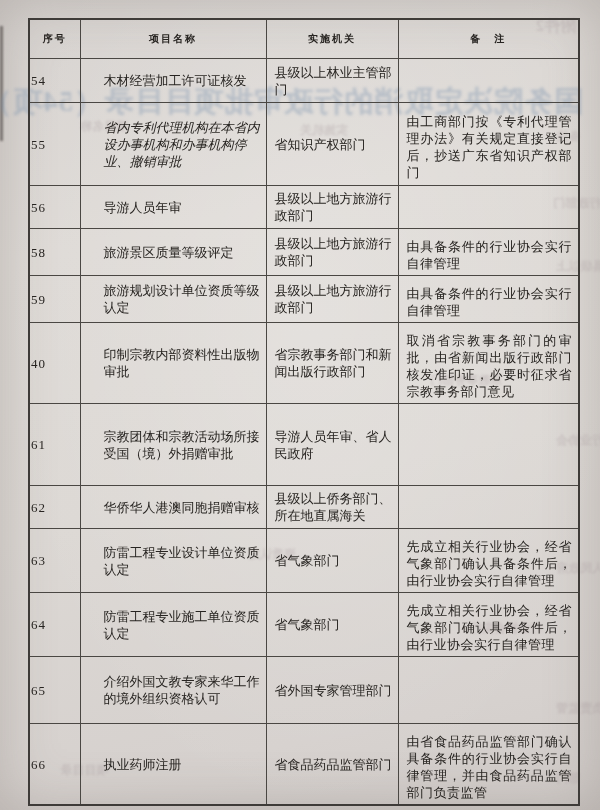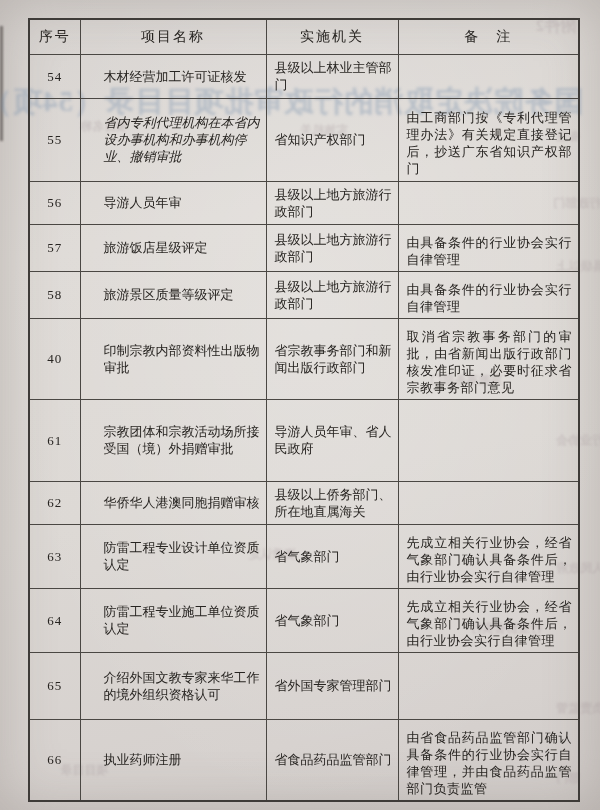--- a/index.html
+++ b/index.html
@@ -25,24 +25,24 @@
     position:absolute;font-weight:bold;white-space:nowrap;
     color:#9c8d92;opacity:.26;transform:scaleX(-1);filter:blur(1.1px);
   }
   
   .doc-table{
     position:absolute;left:28px;top:18px;width:550px;
     border-collapse:collapse;table-layout:fixed;
     border:2px solid #3e3b38;color:#272421;
   }
   .doc-table th,.doc-table td{border:1px solid #4a4743;vertical-align:middle;}
-  .doc-table th{font-size:14px;font-weight:normal;letter-spacing:2px;padding:4px;text-align:center;}
+  .doc-table th{font-size:10px;font-weight:bold;letter-spacing:2px;padding:12px;text-align:center;}
   .doc-table td{font-size:13px;line-height:17px;}
   thead tr{height:35px;}
-  .cell-num{text-align:center;letter-spacing:1px;}
+  .cell-num{text-align:left;letter-spacing:1px;}
   .cell-name{padding:3px 4px 3px 23px;}
   .cell-agency{padding:3px 2px 3px 8px;}
   .cell-remark{padding:9px 6px 3px 8px;text-align:justify;letter-spacing:.5px;}
   
   tbody tr:nth-child(1){height:44px}
   tbody tr:nth-child(2){height:83px}
   tbody tr:nth-child(3){height:43px}
   tbody tr:nth-child(4){height:44px}
   tbody tr:nth-child(5){height:43px}
   tbody tr:nth-child(6){height:43px}
@@ -111,28 +111,28 @@
           <td class="cell cell-agency">省知识产权部门</td>
           <td class="cell cell-remark">由工商部门按《专利代理管理办法》有关规定直接登记后，抄送广东省知识产权部门</td>
         </tr>
         <tr>
           <td class="cell cell-num">56</td>
           <td class="cell cell-name">导游人员年审</td>
           <td class="cell cell-agency">县级以上地方旅游行政部门</td>
           <td class="cell cell-remark"></td>
         </tr>
         <tr>
-          <td class="cell cell-num">57</td>
-          <td class="cell cell-name">旅游饭店星级评定</td>
+          <td class="cell cell-num">58</td>
+          <td class="cell cell-name">旅游景区质量等级评定</td>
           <td class="cell cell-agency">县级以上地方旅游行政部门</td>
           <td class="cell cell-remark">由具备条件的行业协会实行自律管理</td>
         </tr>
         <tr>
-          <td class="cell cell-num">58</td>
-          <td class="cell cell-name">旅游景区质量等级评定</td>
+          <td class="cell cell-num">59</td>
+          <td class="cell cell-name">旅游规划设计单位资质等级认定</td>
           <td class="cell cell-agency">县级以上地方旅游行政部门</td>
           <td class="cell cell-remark">由具备条件的行业协会实行自律管理</td>
         </tr>
         <tr>
           <td class="cell cell-num">40</td>
           <td class="cell cell-name">印制宗教内部资料性出版物审批</td>
           <td class="cell cell-agency">省宗教事务部门和新闻出版行政部门</td>
           <td class="cell cell-remark">取消省宗教事务部门的审批，由省新闻出版行政部门核发准印证，必要时征求省宗教事务部门意见</td>
         </tr>
         <tr>

